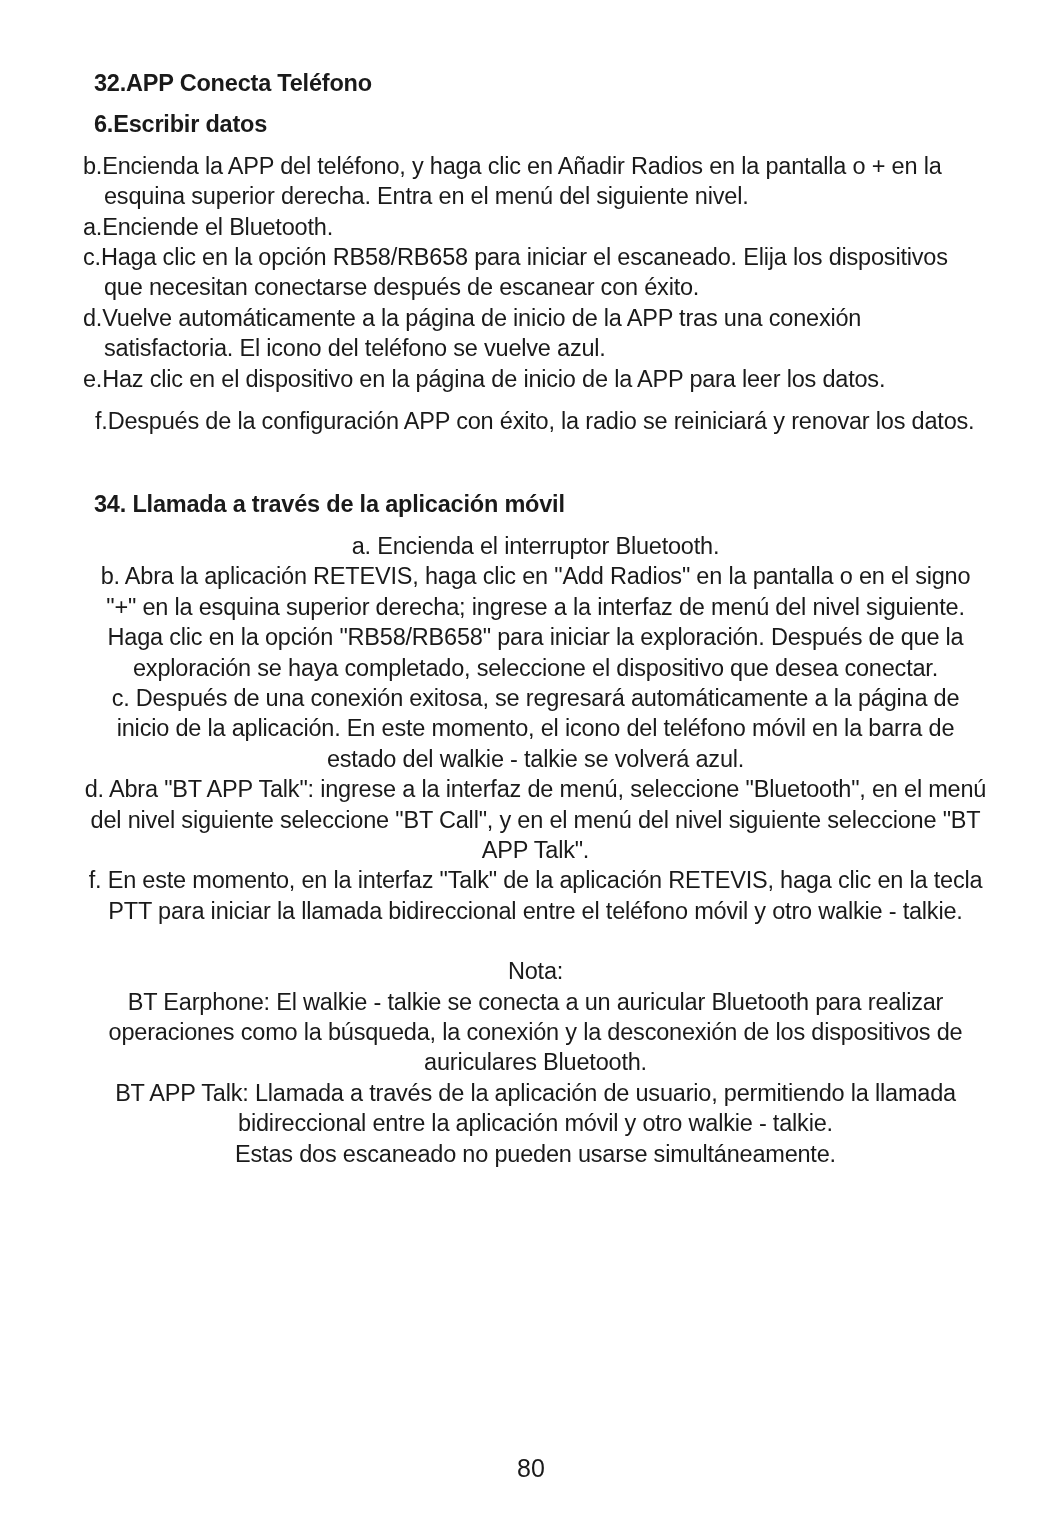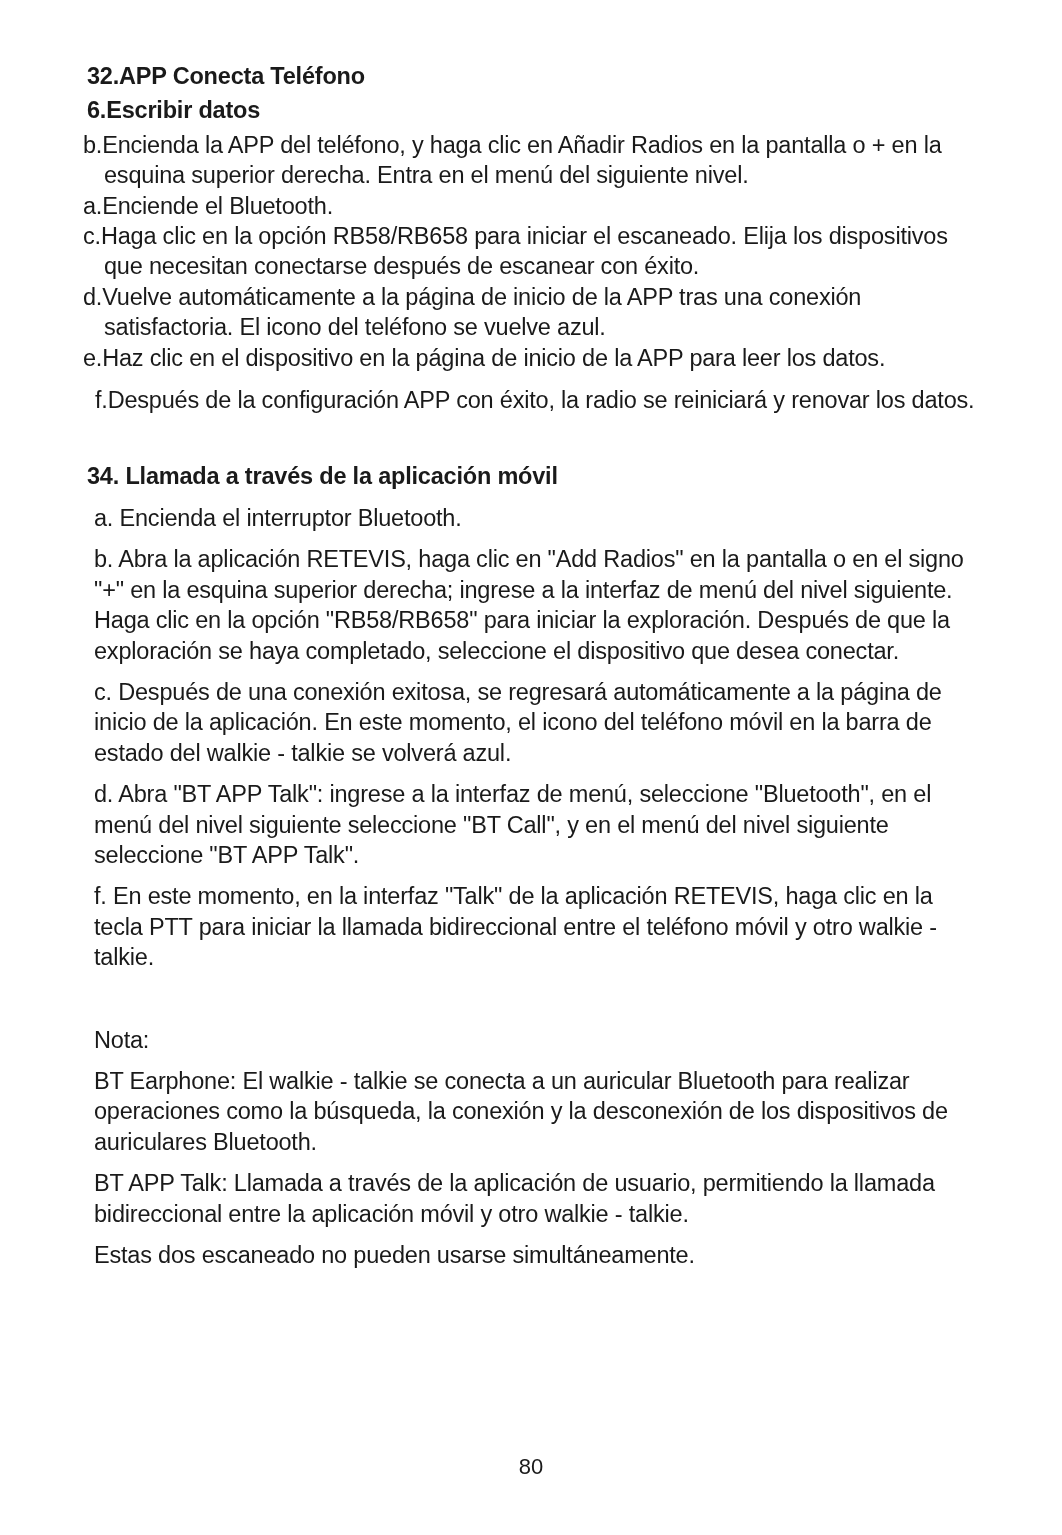--- a/index.html
+++ b/index.html
@@ -19,45 +19,46 @@
       position: absolute;
       left: 83px;
       top: 57px;
       width: 905px;
       font-size: 23.5px;
       line-height: 30.4px;
       letter-spacing: -0.2px;
     }
     .heading {
       font-weight: bold;
-      margin: 4px;
+      margin: 11px;
     }
     .hang {
       margin: 0;
       padding-left: 21px;
       text-indent: -21px;
     }
     .hang-f {
       margin: 12px;
       padding-left: 13px;
       text-indent: -13px;
     }
     .gap {
       height: 30px;
     }
     .plain {
-      margin: 11px;
+      margin: 0;
+      text-align: center;
     }
     .page-number {
       position: absolute;
       left: 0;
       width: 1062px;
       top: 1454px;
       text-align: center;
-      font-size: 22px;
+      font-size: 25px;
       color: #1a1a1a;
     }
   </style>
 </head>
 <body>
 
 <div class="page">
 
   <p class="heading">32.APP Conecta Teléfono</p>
   <p class="heading">6.Escribir datos</p>

